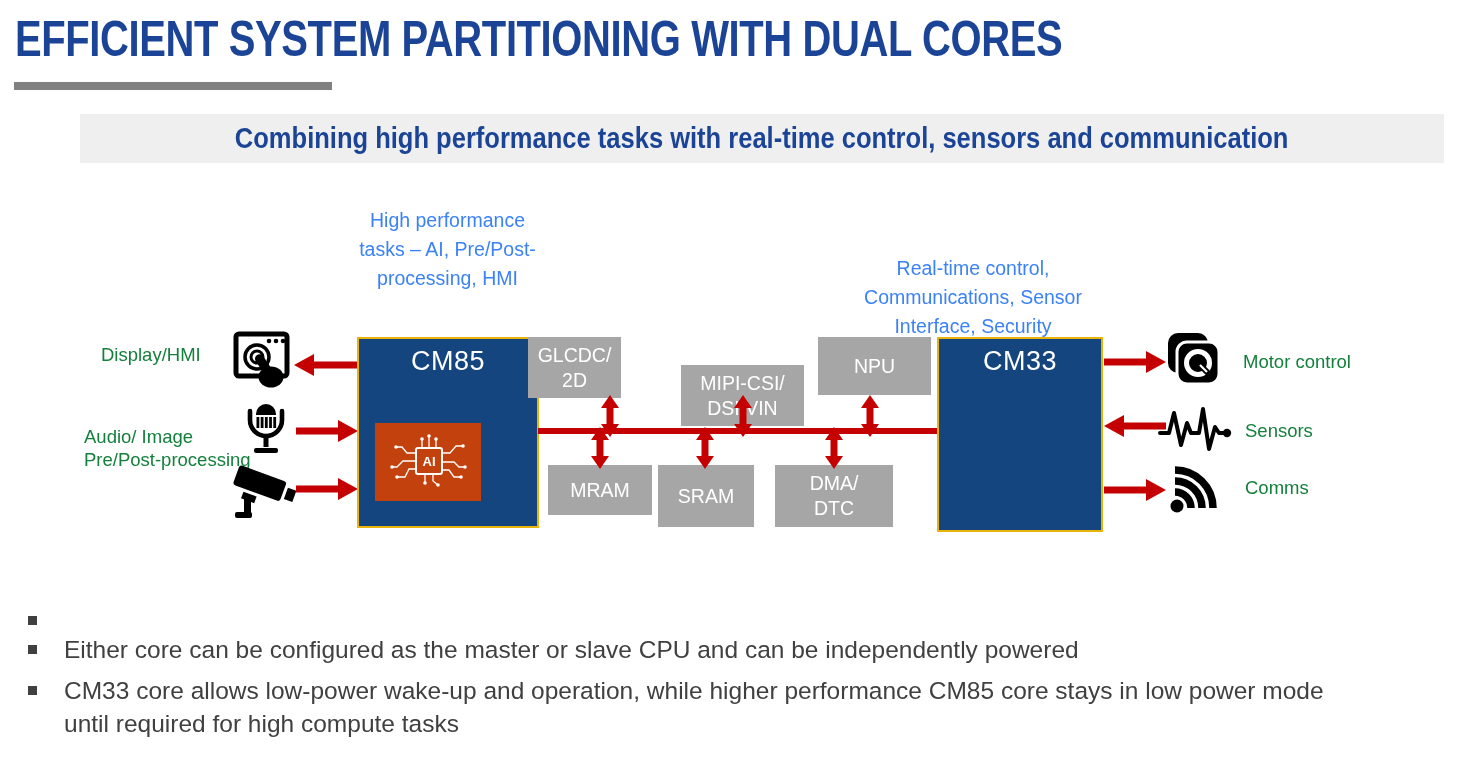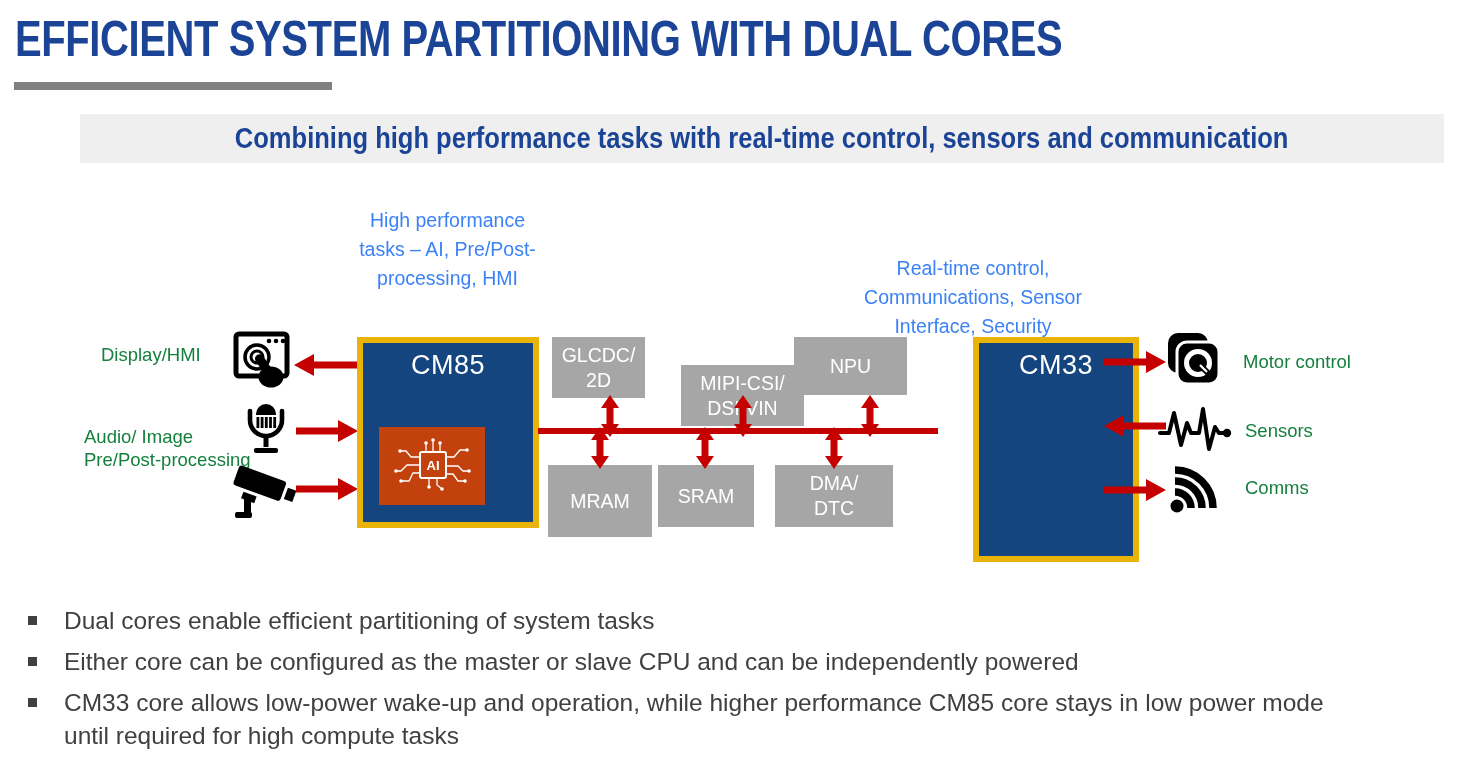--- a/index.html
+++ b/index.html
@@ -24,26 +24,26 @@
   }
   
   .caption{
     position:absolute;top:206px;font-size:19.5px;line-height:29px;color:#3b82f6;
     text-align:center;white-space:pre-line;
   }
   .caption-left{left:290px;width:315px;}
   .caption-right{left:813px;width:320px;margin-top:48px;}
   
   .core{
-    position:absolute;background:#14457E;border:6px solid #eab308;box-sizing:border-box;
+    position:absolute;background:#14457E;border:2px solid #eab308;box-sizing:border-box;
     color:#fff;text-align:center;
   }
   .core-label{font-size:27px;margin-top:7px;letter-spacing:0.5px;}
   .cm85{left:357px;top:337px;width:182px;height:191px;}
-  .cm33{left:937px;top:337px;width:166px;height:225px;margin-left:36px;}
+  .cm33{left:937px;top:337px;width:166px;height:195px;}
   .ai-box{position:absolute;left:16px;top:84px;width:106px;height:78px;background:#c2410c;}
   
   .pblock{
     position:absolute;background:#A6A6A6;color:#fff;display:flex;align-items:center;justify-content:center;
     font-size:19.5px;line-height:25px;text-align:center;white-space:pre-line;
   }
   
   .bus{position:absolute;left:538px;top:428px;width:400px;height:6px;background:#C40000;}
   
   .arr{position:absolute;}
@@ -154,27 +154,27 @@
             <circle cx="54" cy="13" r="1.8"></circle>
             <circle cx="61" cy="16" r="1.8"></circle>
           <circle cx="50" cy="60" r="1.8"></circle>
             <circle cx="63" cy="62" r="1.8"></circle>
         </g>
         <text x="54" y="43" text-anchor="middle" font-size="13" font-weight="bold" fill="#fff" font-family="Liberation Sans, sans-serif">AI</text>
       </svg>
     </div>
   </div>
 
-  <div class="pblock" style="left:552px;top:337px;width:93px;height:61px;">GLCDC/
+  <div class="pblock" style="left:528px;top:337px;width:93px;height:61px;">GLCDC/
 2D</div>
   <div class="pblock" style="left:681px;top:337px;width:123px;height:61px;margin-top:28px;">MIPI-CSI/
 DSI/VIN</div>
-  <div class="pblock" style="left:794px;top:337px;width:113px;height:58px;">NPU</div>
-
-  <div class="pblock" style="left:548px;top:465px;width:104px;height:72px;">MRAM</div>
+  <div class="pblock" style="left:818px;top:337px;width:113px;height:58px;">NPU</div>
+
+  <div class="pblock" style="left:548px;top:465px;width:104px;height:50px;">MRAM</div>
   <div class="pblock" style="left:775px;top:465px;width:118px;height:62px;">DMA/
 DTC</div>
   <div class="pblock" style="left:658px;top:465px;width:96px;height:62px;">SRAM</div>
 
   <div class="bus"></div>
 
   <svg class="arr" style="left:599px;top:395px;" width="22" height="42">
     <line x1="11" y1="10" x2="11" y2="32" stroke="#C40000" stroke-width="7"></line>
     <polygon points="11,0 2,13 20,13" fill="#C40000"></polygon>
       <polygon points="11,42 2,29 20,29" fill="#C40000"></polygon>
@@ -241,21 +241,20 @@
     <circle cx="10" cy="46" r="6.5" fill="#000"></circle>
   </svg>
 
   <div class="side-label" style="left:1243px;top:351px;">Motor control</div>
   <div class="side-label" style="left:1245px;top:420px;">Sensors</div>
   <div class="side-label" style="left:1245px;top:477px;">Comms</div>
 
   <div class="bullets">
     <div class="bullet-row">
       <span class="bullet-sq"></span>
-      <div class="bullet-text">Dual cores enable efficient partitioning of system tasks</div>
     </div>
     <div class="bullet-row">
       <span class="bullet-sq"></span>
       <div class="bullet-text">Either core can be configured as the master or slave CPU and can be independently powered</div>
     </div>
     <div class="bullet-row">
       <span class="bullet-sq"></span>
       <div class="bullet-text">CM33 core allows low-power wake-up and operation, while higher performance CM85 core stays in low power mode
 until required for high compute tasks</div>
     </div>

